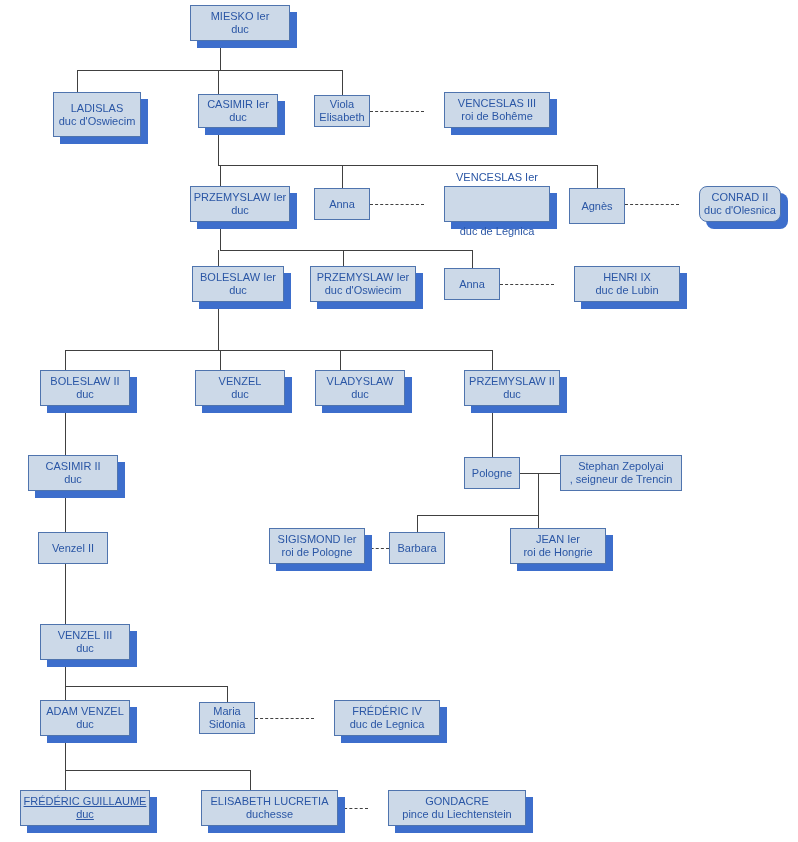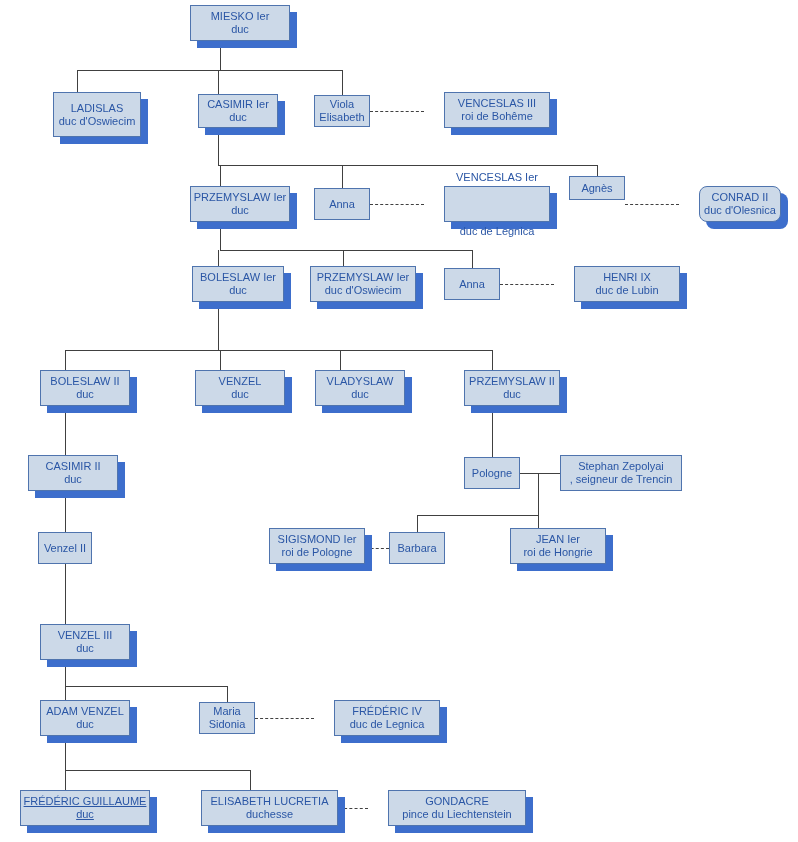--- a/index.html
+++ b/index.html
@@ -109,21 +109,21 @@
       <div>PRZEMYSLAW Ier</div>
       <div>duc</div>
     </div>
     <div class="node" style="left: 314px; top: 188px; width: 56px; height: 32px;">
       <div>Anna</div>
     </div>
     <div class="node shadow" style="left: 424px; top: 186px; width: 106px; height: 36px; gap: 41px;">
       <div>VENCESLAS Ier</div>
       <div>duc de Legnica</div>
     </div>
-    <div class="node" style="left: 569px; top: 176px; width: 56px; height: 24px;">
+    <div class="node" style="left: 569px; top: 188px; width: 56px; height: 36px;">
       <div>Agnès</div>
     </div>
     <div class="node shadow" style="left: 679px; top: 186px; width: 82px; height: 36px; border-radius: 8px;">
       <div>CONRAD II</div>
       <div>duc d'Olesnica</div>
     </div>
     <div class="node shadow" style="left: 172px; top: 266px; width: 92px; height: 36px;">
       <div>BOLESLAW Ier</div>
       <div>duc</div>
     </div>
@@ -158,21 +158,21 @@
       <div>CASIMIR II</div>
       <div>duc</div>
     </div>
     <div class="node" style="left: 464px; top: 457px; width: 56px; height: 32px;">
       <div>Pologne</div>
     </div>
     <div class="node" style="left: 560px; top: 455px; width: 122px; height: 36px;">
       <div>Stephan Zepolyai</div>
       <div>, seigneur de Trencin</div>
     </div>
-    <div class="node" style="left: 38px; top: 532px; width: 54px; height: 32px;">
+    <div class="node" style="left: 38px; top: 532px; width: 70px; height: 32px;">
       <div>Venzel II</div>
     </div>
     <div class="node shadow" style="left: 249px; top: 528px; width: 96px; height: 36px;">
       <div>SIGISMOND Ier</div>
       <div>roi de Pologne</div>
     </div>
     <div class="node" style="left: 389px; top: 532px; width: 56px; height: 32px;">
       <div>Barbara</div>
     </div>
     <div class="node shadow" style="left: 490px; top: 528px; width: 96px; height: 36px;">

